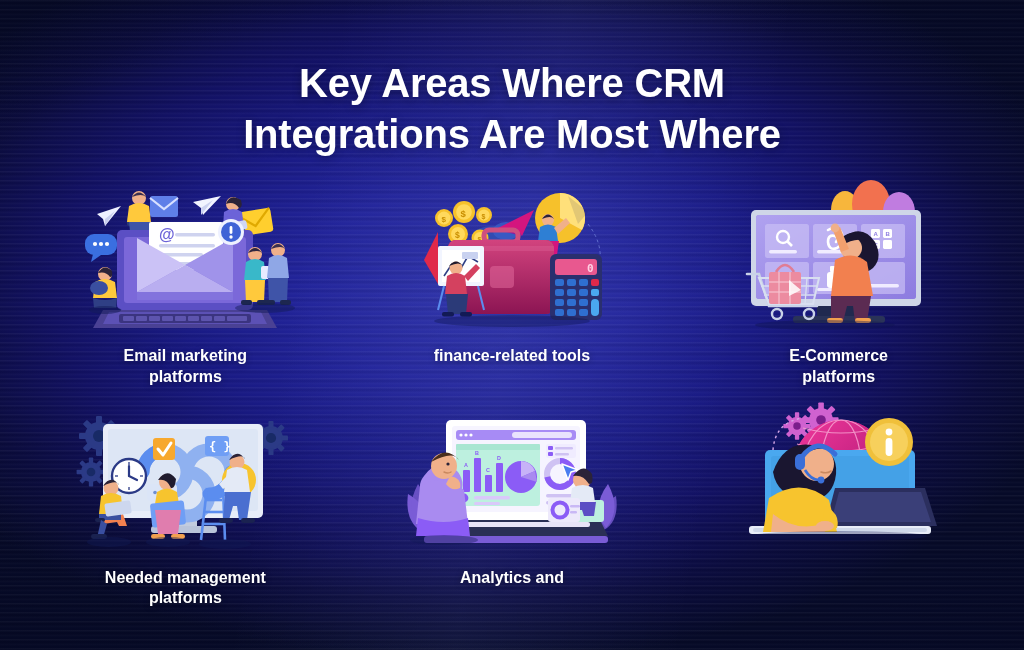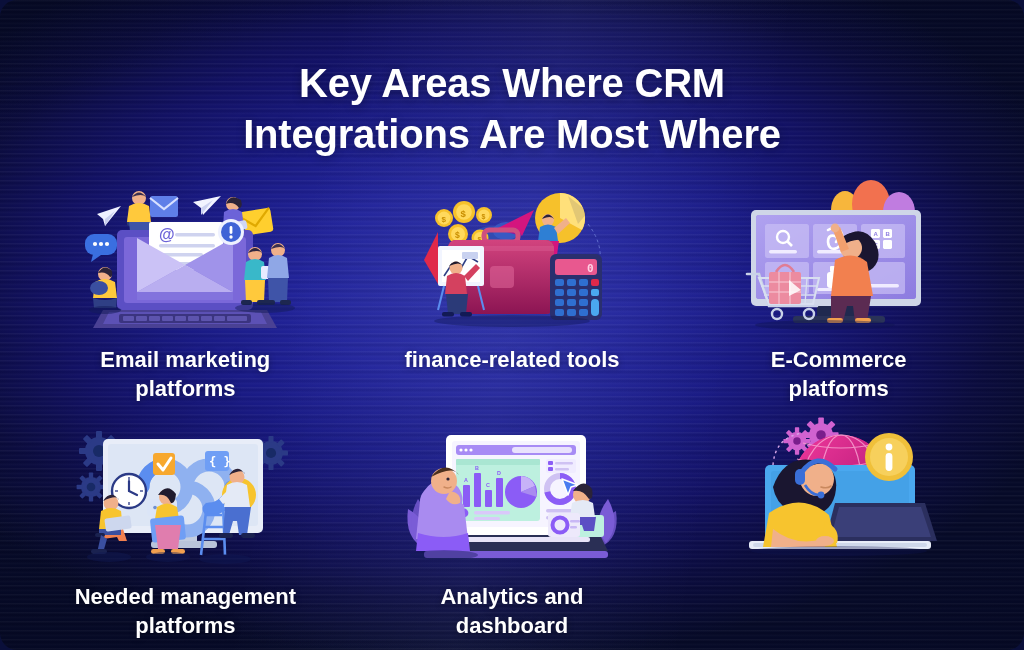--- a/index.html
+++ b/index.html
@@ -3,21 +3,21 @@
 <meta charset="utf-8">
 <style>
   * { margin:0; padding:0; box-sizing:border-box; }
   html,body { width:1024px; height:650px; }
   body {
     font-family:"Liberation Sans", sans-serif;
     background:#0a0f3a;
     overflow:hidden;
     position:relative;
   }
-  #stage { position:absolute; inset:0; width:1024px; height:650px; overflow:hidden;border-radius:17px; }
+  #stage { position:absolute; inset:0; width:1024px; height:650px; overflow:hidden; }
 
   
   .bg-base { position:absolute; inset:0;
     background:
       radial-gradient(ellipse 62% 58% at 46% 44%, #2b2fa6 0%, #22249a 26%, #191a84 46%, #121163 66%, #0b0c3e 84%, #060a28 100%);
   }
   .bg-vignette { position:absolute; inset:0;
     background:
       radial-gradient(ellipse 120% 100% at 50% 50%, rgba(0,0,0,0) 48%, rgba(3,5,22,0.55) 86%, rgba(3,5,20,0.85) 100%);
   }
@@ -38,21 +38,21 @@
     letter-spacing:-0.2px; text-shadow:0 2px 10px rgba(0,0,0,0.30); }
   .title .ln { display:block; }
 
   
   .grid { position:absolute; top:188px; left:22px; width:980px;
     display:grid; grid-template-columns:repeat(3,1fr); row-gap:22px; }
   .card { display:flex; flex-direction:column; align-items:center; }
   .art { width:220px; height:148px; position:relative; }
   .art svg { position:absolute; inset:0; width:100%; height:100%; overflow:visible; }
   .caption { margin-top:10px; text-align:center; color:#fff;
-    font-size:22px; font-weight:bold; line-height:1.30;
+    font-size:16px; font-weight:bold; line-height:1.30;
     text-shadow:0 1px 6px rgba(0,0,0,0.35); width:300px; }
   .caption .ln { display:block; }
 </style>
 </head>
 <body>
 
 <div id="stage">
 
   <div class="bg-base"></div>
   <div class="bg-sheen"></div>
@@ -674,21 +674,20 @@
           <g>
             <rect x="146" y="88" width="32" height="24" rx="3" fill="#ede9fb"></rect>
             <circle cx="158" cy="100" r="7.5" fill="none" stroke="#8b5cf6" stroke-width="4"></circle>
             <rect x="168" y="95" width="10" height="2.6" rx="1.3" fill="#c9b8f5"></rect>
             <rect x="168" y="101" width="7" height="2.6" rx="1.3" fill="#c9b8f5"></rect>
           </g>
         </svg>
       </div>
       <div class="caption">
         <span class="ln">Analytics and</span>
-        <span class="ln">dashboard</span>
       </div>
     </div>
 
     <div class="card">
       <div class="art">
         <svg viewBox="0 0 220 148">
 
           <g fill="#d062d0">
             <g transform="translate(68,16) scale(0.62)">
               <circle r="15"></circle>

